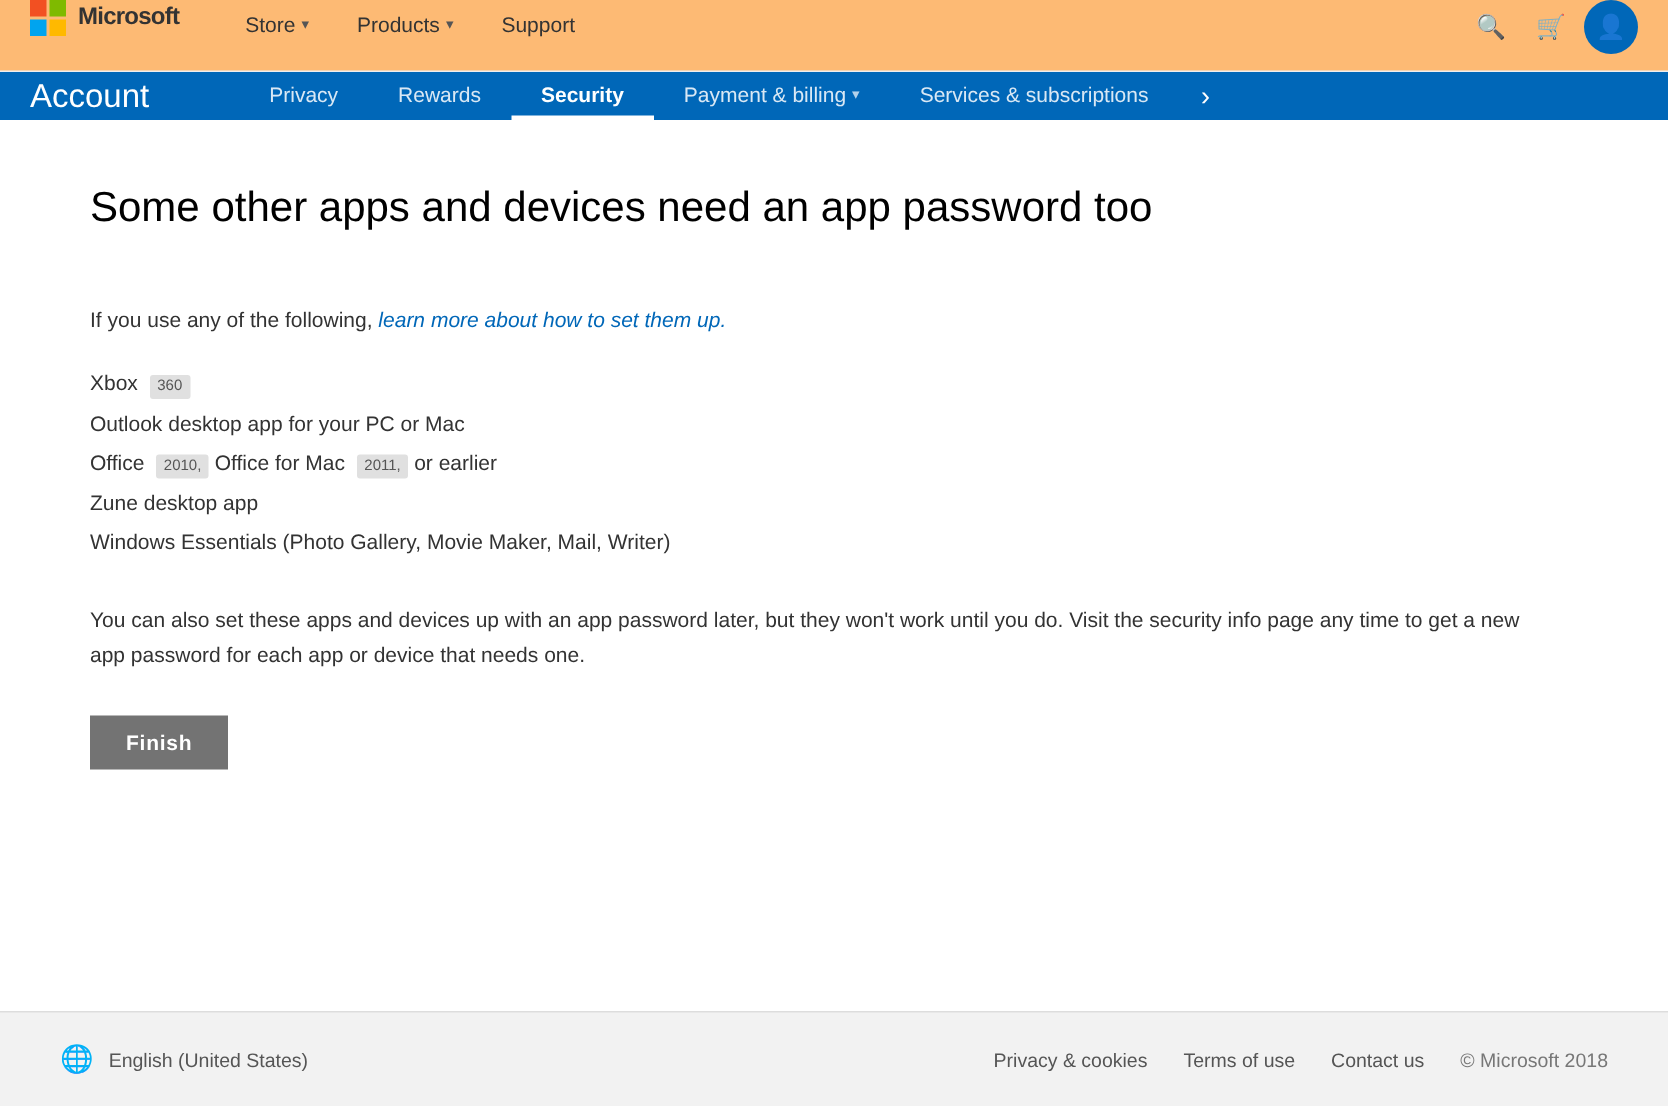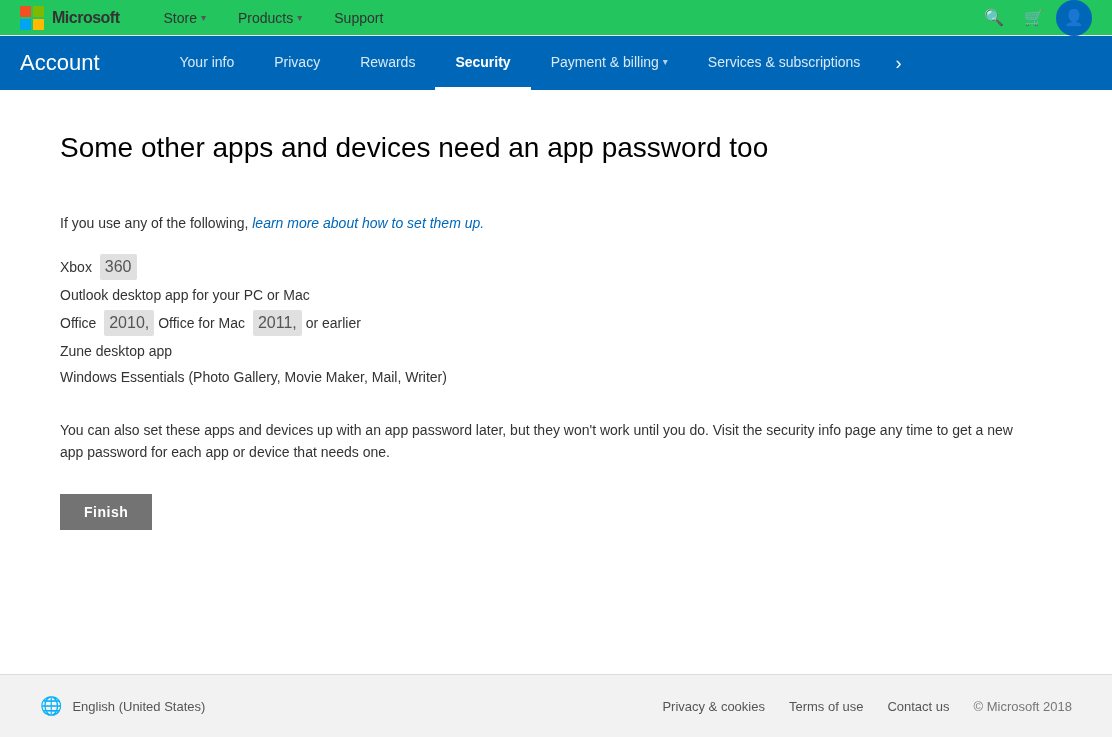--- a/index.html
+++ b/index.html
@@ -1,24 +1,24 @@
 <!DOCTYPE html>
 <html><head>
   <meta charset="utf-8">
   <style>
     * { margin: 0; padding: 0; box-sizing: border-box; }
     body { font-family: 'Segoe UI', Arial, sans-serif; font-size: 14px; color: #333; background: #fff; }
 
     
     .top-nav {
       display: flex;
-      align-items: center;
+      align-items: flex-start;
       padding: 0 20px;
-      height: 36px;
-      background: #22c55e;
+      height: 48px;
+      background: #fdba74;
       border-bottom: 1px solid #eee;
     }
     .logo-area {
       display: flex;
       align-items: center;
       gap: 8px;
       margin-right: 30px;
     }
     .ms-logo {
       width: 24px;
@@ -91,21 +91,21 @@
       cursor: pointer;
       border: none;
     }
 
     
     .account-nav {
       display: flex;
       align-items: center;
       background: #0067b8;
       padding: 0 20px;
-      height: 54px;
+      height: 32px;
     }
     .account-label {
       font-size: 22px;
       font-weight: 300;
       color: #fff;
       margin-right: 30px;
       padding-right: 30px;
     }
     .account-nav-links {
       display: flex;
@@ -173,21 +173,21 @@
     .app-list-item {
       font-size: 14px;
       color: #333;
       margin-bottom: 4px;
       line-height: 1.6;
     }
     .app-list-item .badge {
       display: inline-block;
       background: #e0e0e0;
       color: #555;
-      font-size: 16px;
+      font-size: 10px;
       padding: 0 5px;
       border-radius: 2px;
       margin-left: 4px;
     }
     .body-text {
       font-size: 14px;
       color: #333;
       line-height: 1.6;
       margin-bottom: 30px;
       max-width: 960px;
@@ -287,23 +287,20 @@
       <button class="avatar-btn">
         <span>👤</span>
       </button>
     </div>
   </nav>
 
   <nav class="account-nav">
     <span class="account-label">Account</span>
     <div class="account-nav-links">
       <a class="account-nav-link">
-        <span>Your info</span>
-      </a>
-      <a class="account-nav-link">
         <span>Privacy</span>
       </a>
       <a class="account-nav-link">
         <span>Rewards</span>
       </a>
       <a class="account-nav-link active">
         <span>Security</span>
       </a>
       <a class="account-nav-link">
         <span>Payment &amp; billing</span>

